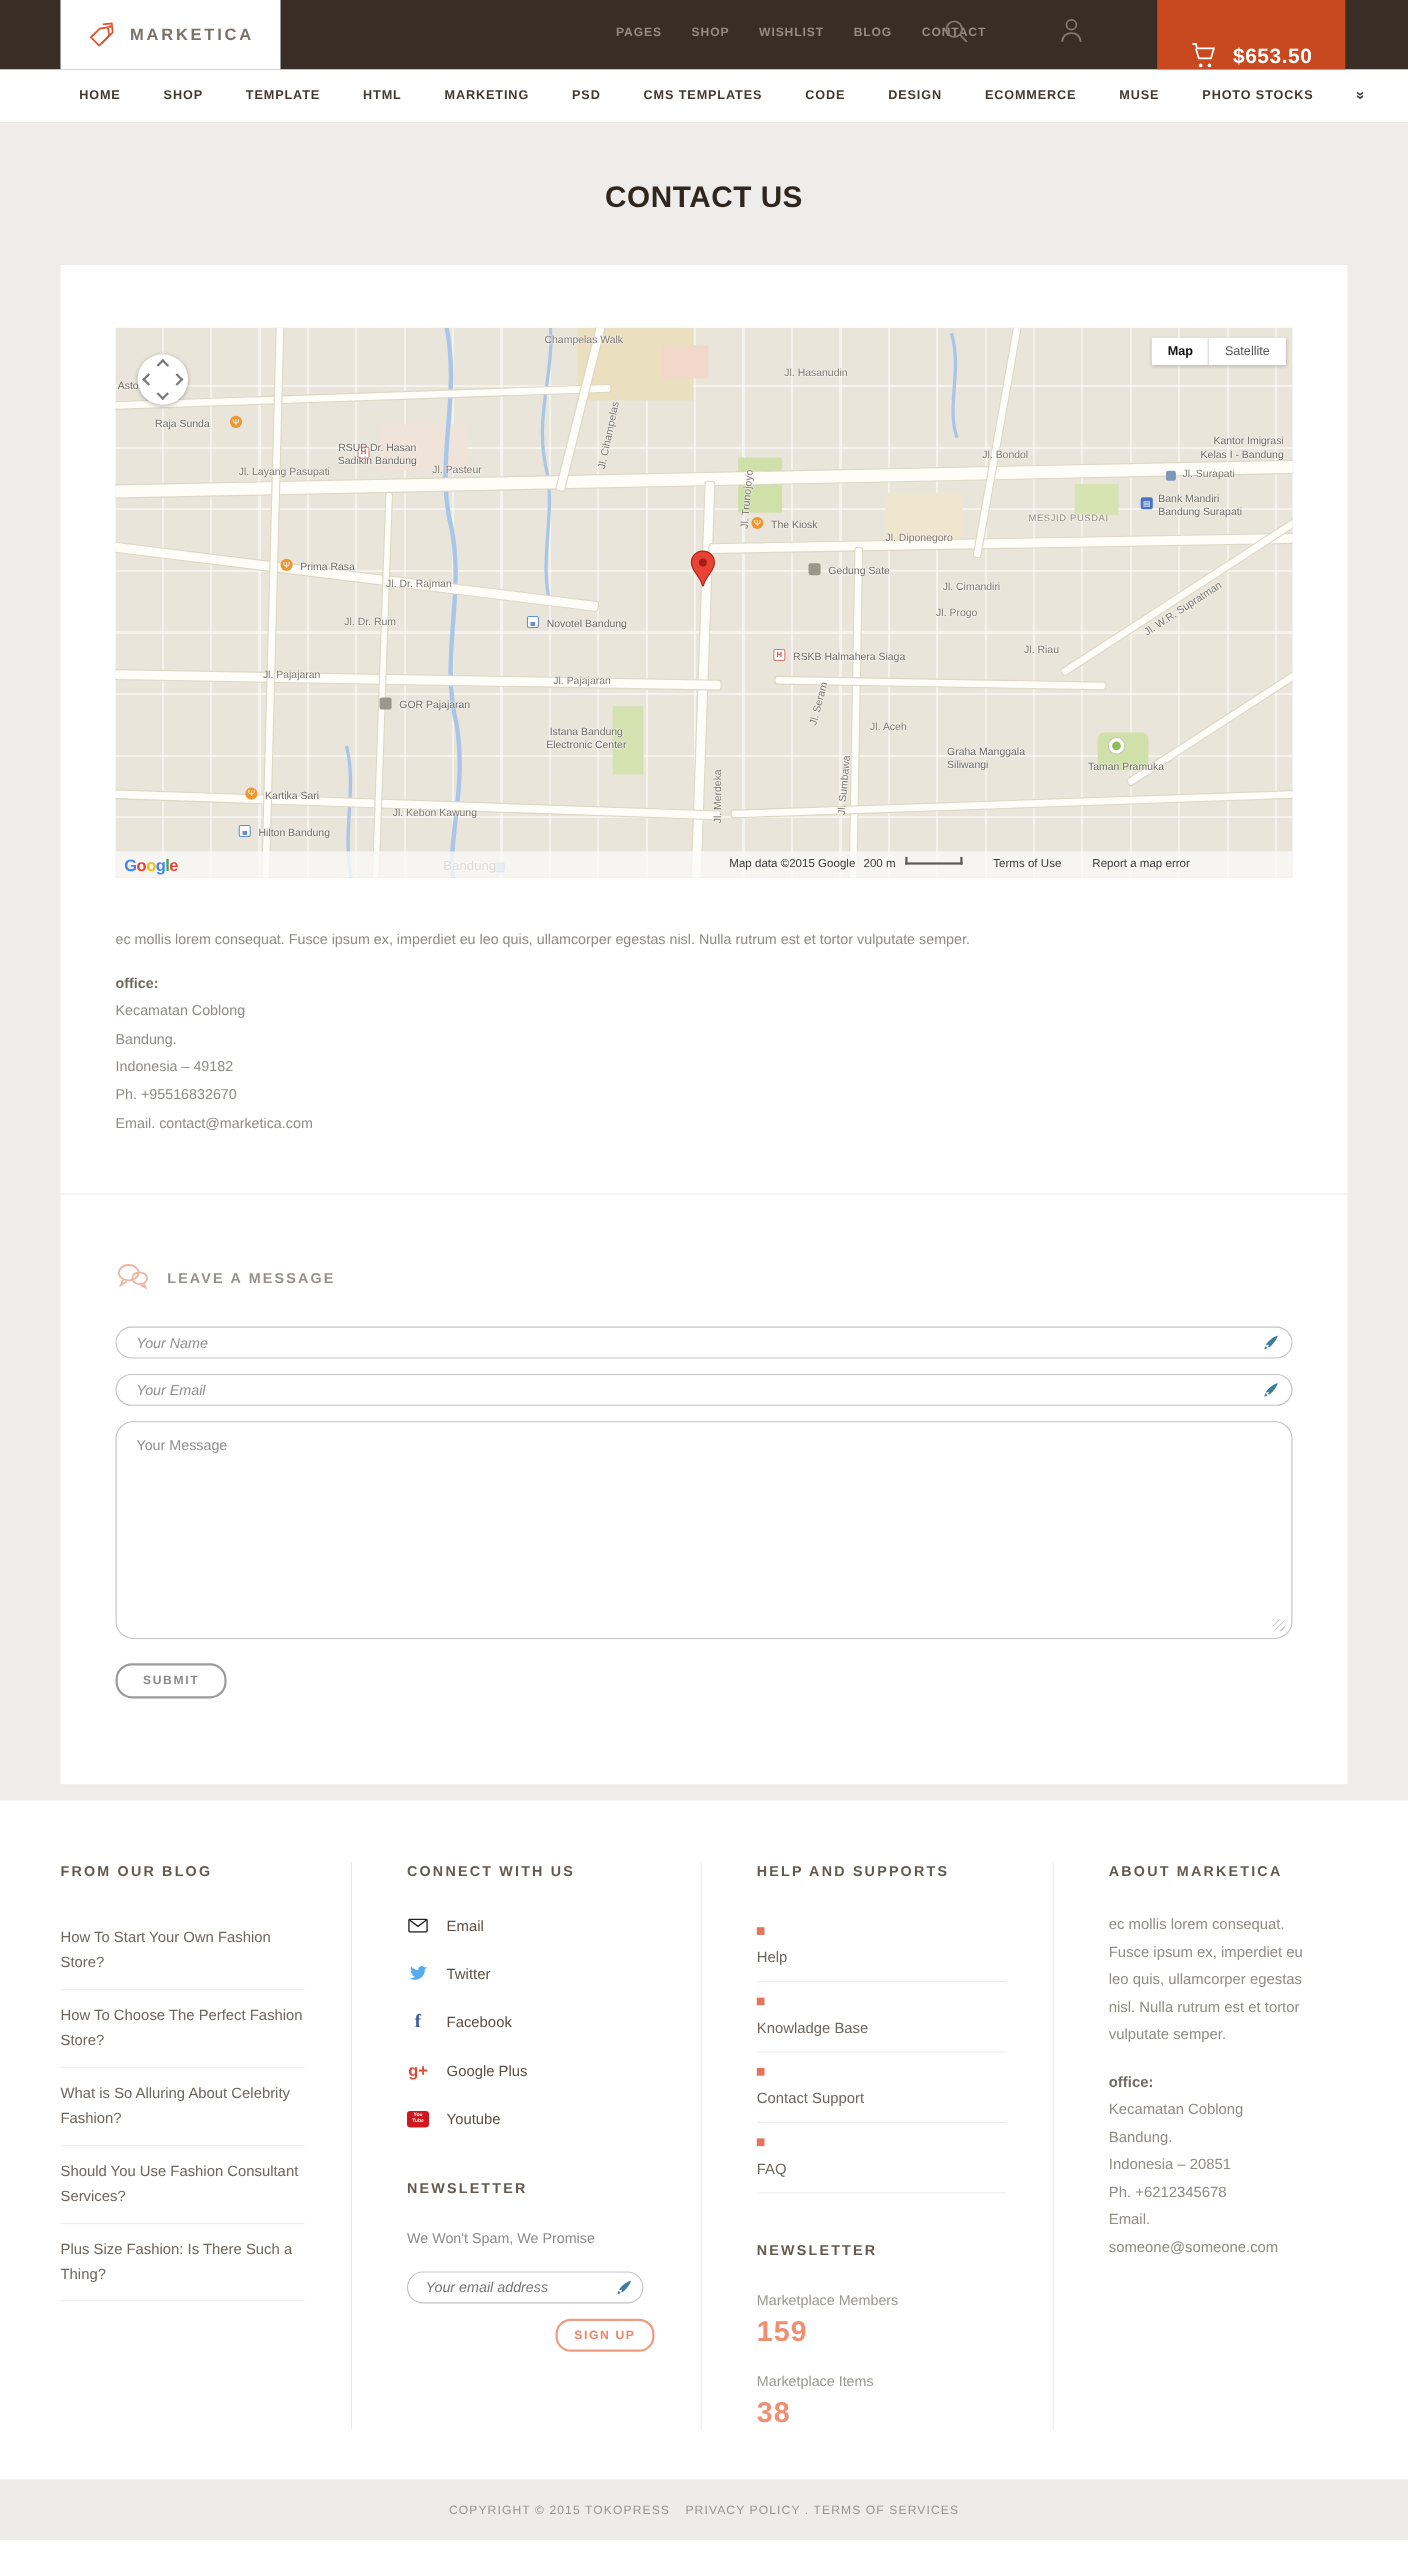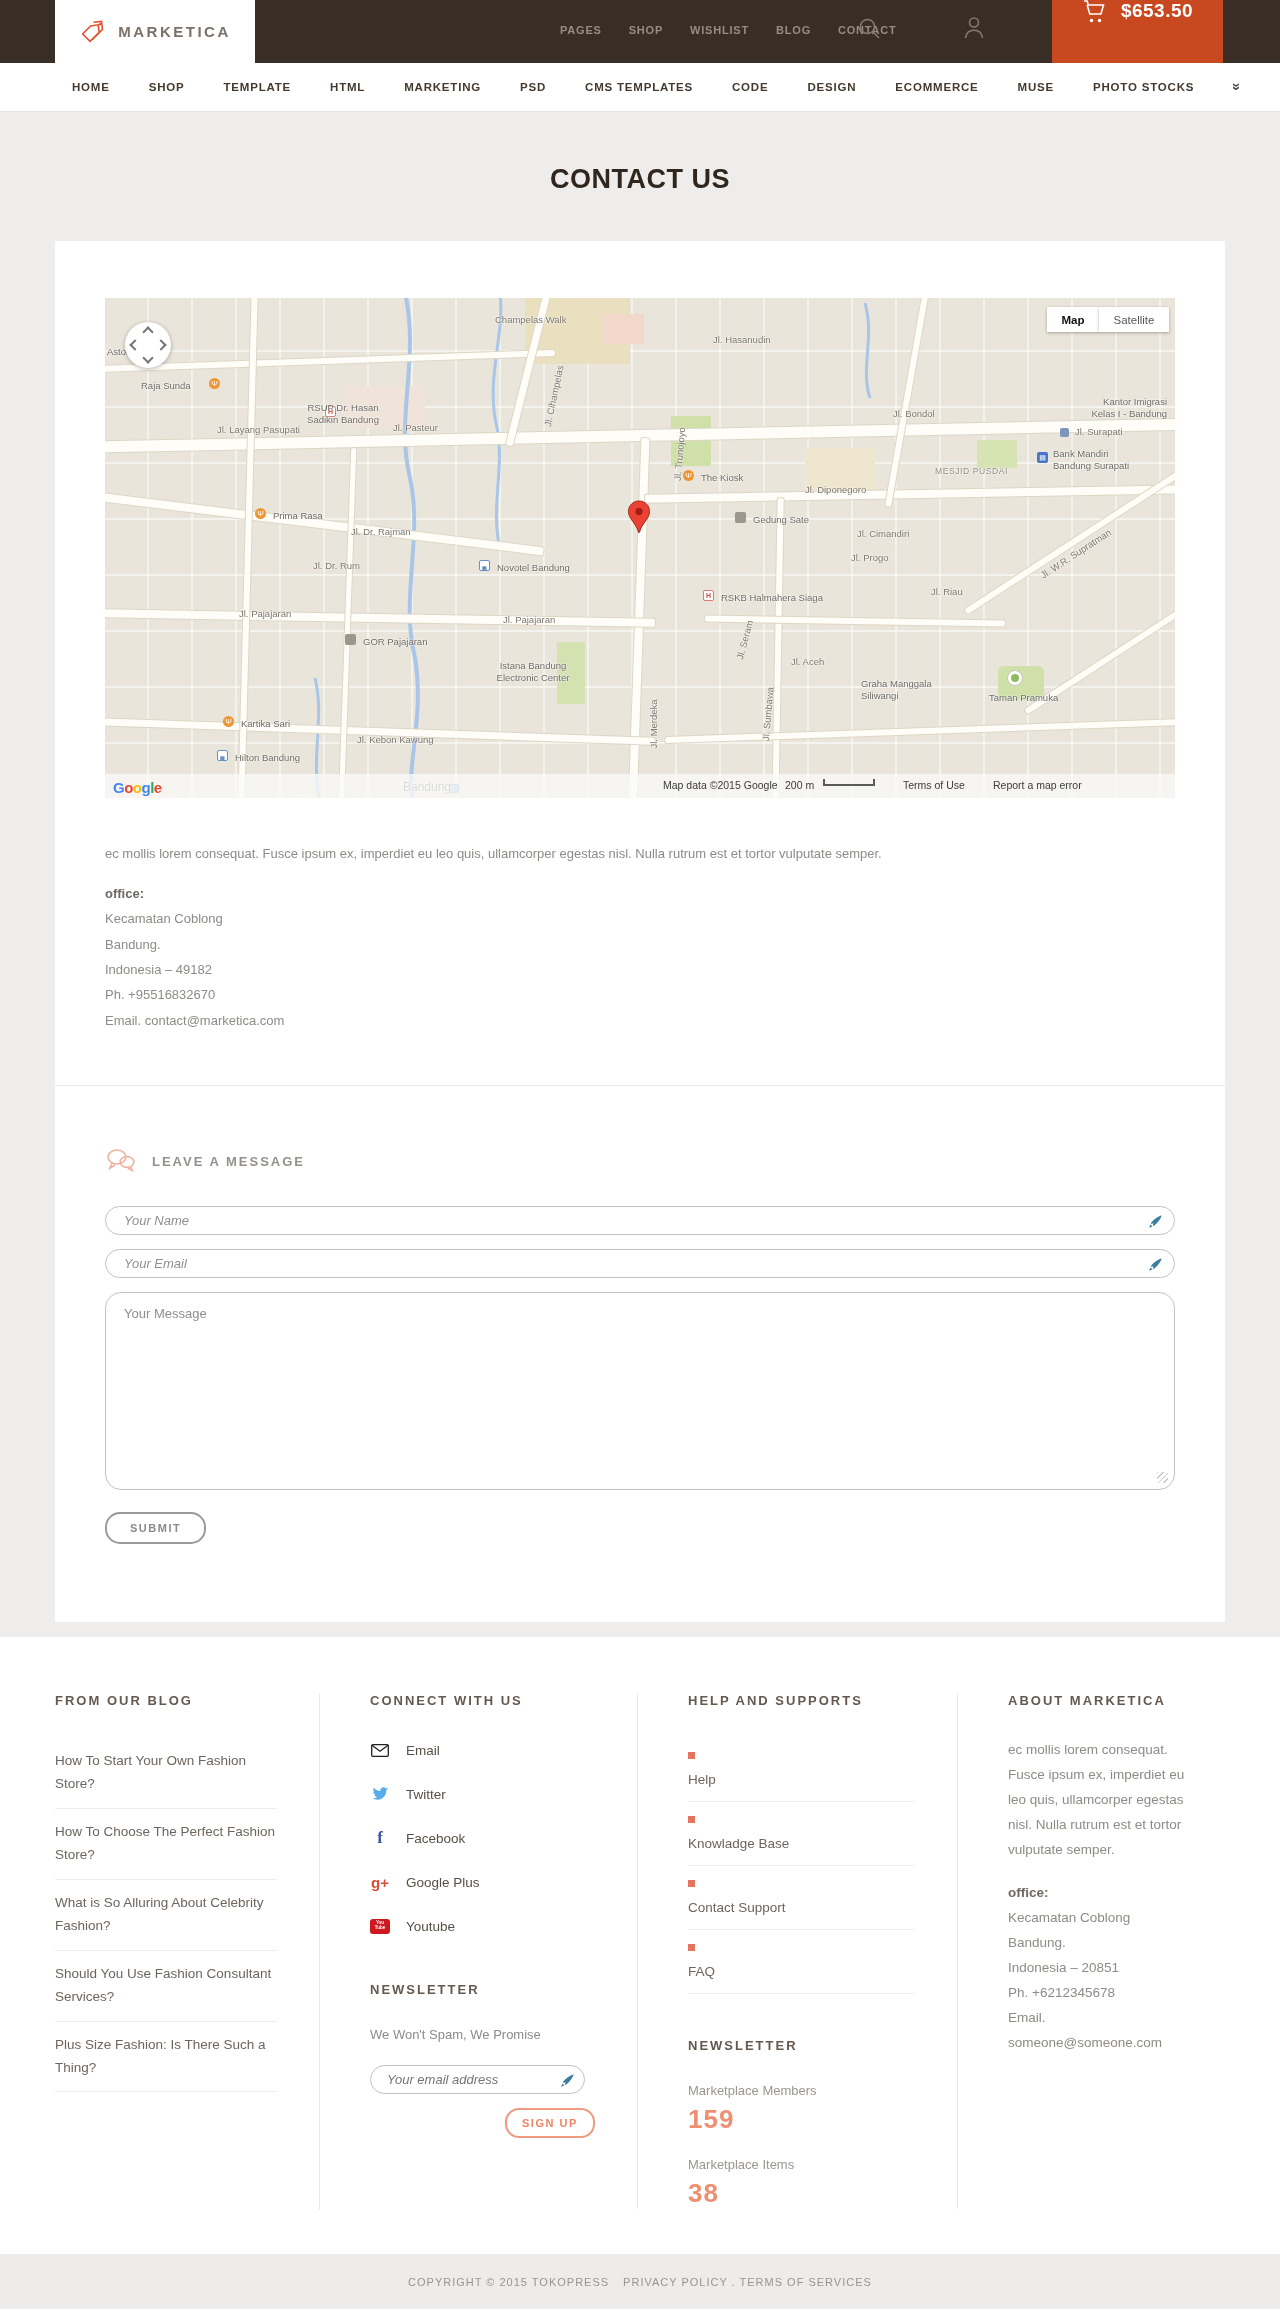--- a/index.html
+++ b/index.html
@@ -10,21 +10,21 @@
   .header { position:relative; height:63px; background:#392e26; }
   .logo-box { position:absolute; left:55px; top:0; width:200px; height:63px; background:#fff;
               display:flex; align-items:center; justify-content:center; gap:11px; }
   .brand { color:#7b7168; font-weight:bold; font-size:15px; letter-spacing:2.5px; }
   .hnav { position:absolute; left:560px; top:0; height:59px; display:flex; align-items:center; gap:27px; }
   .hnav span { color:#968c83; font-size:11px; font-weight:bold; letter-spacing:.8px; cursor:pointer; }
   .hicon { position:absolute; top:17px; cursor:pointer; }
   .hicon.search { left:858px; }
   .hicon.user { left:964px; top:16px; }
   .cart { position:absolute; left:1052px; top:0; width:171px; height:63px; background:#c8481f;
-          display:flex; align-items:flex-start; justify-content:center; gap:13px; cursor:pointer; }
+          display:flex; align-items:flex-end; justify-content:center; gap:13px; cursor:pointer; }
   .cart-total { color:#fff; font-size:19px; font-weight:bold; letter-spacing:.5px; }
 
   
   .subnav { height:49px; background:#fff; border-bottom:1px solid #e7e5e2; display:flex; align-items:center;
             padding-left:72px; gap:39px; }
   .subnav span { color:#44392f; font-size:11.5px; font-weight:bold; letter-spacing:.8px; cursor:pointer; white-space:nowrap; }
   .subnav .more { margin-left:auto; margin-right:78px; color:#4a4038; font-size:14px;
                   transform:rotate(90deg); font-weight:bold; }
 
   
@@ -270,21 +270,21 @@
       <span class="poi food" style="left:150px;top:210px"></span>
       <span class="poi gray" style="left:630px;top:214px"></span>
       <span class="poi bed" style="left:374px;top:262px"></span>
       <span class="poi hosp" style="left:598px;top:292px"></span>
       <span class="poi gray" style="left:240px;top:336px"></span>
       <span class="poi park" style="left:902px;top:372px"></span>
       <span class="poi food" style="left:118px;top:418px"></span>
       <span class="poi bed" style="left:112px;top:452px"></span>
       <span class="poi citydot" style="left:345px;top:486px"></span>
 
-      <span class="ml" style="left:390px;top:16px">Champelas Walk</span>
+      <span class="ml" style="left:390px;top:6px">Champelas Walk</span>
       <span class="ml" style="left:608px;top:36px">Jl. Hasanudin</span>
       <span class="ml poiLbl" style="left:2px;top:48px">Aston</span>
       <span class="ml poiLbl" style="left:36px;top:82px">Raja Sunda</span>
       <span class="ml poiLbl c" style="left:178px;top:104px">RSUP Dr. Hasan
 Sadikin Bandung</span>
       <span class="ml poiLbl r" style="left:942px;top:98px">Kantor Imigrasi
 Kelas I - Bandung</span>
       <span class="ml" style="left:788px;top:110px">Jl. Bondol</span>
       <span class="ml" style="left:970px;top:128px">Jl. Surapati</span>
       <span class="ml poiLbl" style="left:948px;top:150px">Bank Mandiri

